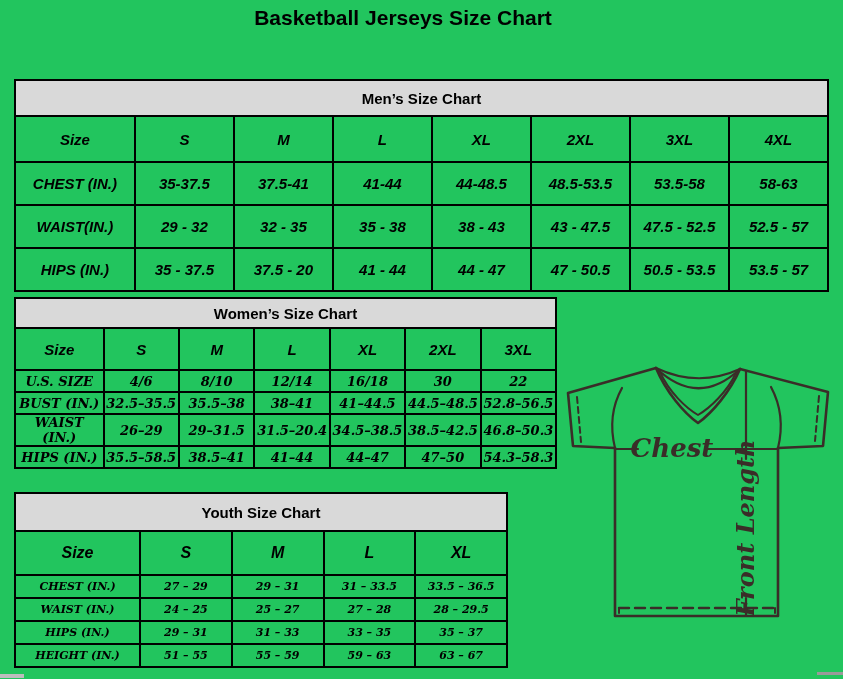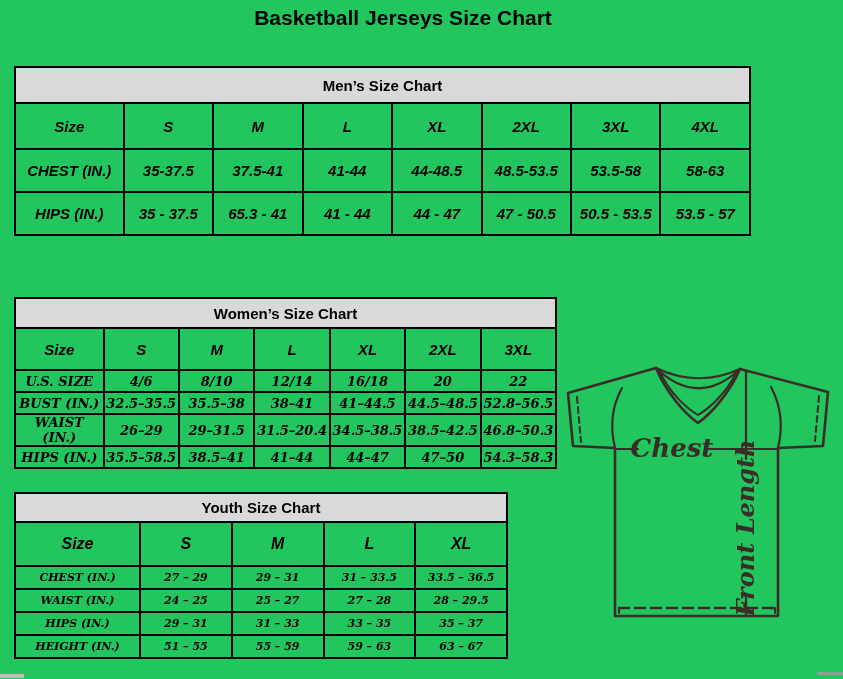--- a/index.html
+++ b/index.html
@@ -7,37 +7,37 @@
         font-family:"Liberation Sans",sans-serif;color:#000;padding-left:48px;}
   .main-title{position:absolute;top:6px;left:0;width:806px;text-align:center;
         font-size:21px;font-weight:bold;letter-spacing:0px;}
   .tbl-wrap{position:absolute;}
   .tbl-title{border:2px solid #000;background:#d9d9d9;display:flex;align-items:center;
         justify-content:center;font-weight:bold;font-size:15px;box-sizing:border-box;}
   table{border-collapse:collapse;table-layout:fixed;width:100%;margin-top:-2px;font-style:italic;}
   th,td{border:2px solid #000;text-align:center;vertical-align:middle;padding:0;
         font-weight:bold;}
   
-  .tbl-men{left:14px;top:66px;width:737px;}
+  .tbl-men{left:14px;top:79px;width:815px;}
   .tbl-men .tbl-title{height:38px;}
   .tbl-men th,.tbl-men td{font-size:15px;}
   .tbl-men thead tr{height:46px;}
   .tbl-men tbody tr{height:43px;}
   .tbl-men th:first-child{width:14.5%;}
   
   .tbl-women{left:14px;top:297px;width:543px;}
   .tbl-women .tbl-title{height:32px;}
   .tbl-women thead th{font-size:15px;}
   .tbl-women thead tr{height:42px;}
   .tbl-women tbody tr{height:22px;}
   .tbl-women tbody th,.tbl-women tbody td{font-size:13px;font-family:"DejaVu Serif",serif;}
   .tbl-women th:first-child{width:16%;}
   
   .tbl-youth{left:14px;top:492px;width:494px;}
-  .tbl-youth .tbl-title{height:31px;}
+  .tbl-youth .tbl-title{height:40px;}
   .tbl-youth thead th{font-size:16px;}
   .tbl-youth thead tr{height:44px;}
   .tbl-youth tbody tr{height:23px;}
   .tbl-youth tbody th,.tbl-youth tbody td{font-size:11px;font-family:"DejaVu Serif",serif;}
   .tbl-youth th:first-child{width:25%;}
   
   .jersey{position:absolute;left:556px;top:360px;width:286px;height:302px;}
   
   .sb-left{position:absolute;left:0;top:674px;width:24px;height:4px;background:#bdbdbd;}
   .sb-right{position:absolute;left:817px;top:672px;width:26px;height:3px;background:#9a9a9a;}
@@ -69,23 +69,33 @@
             <th>CHEST (IN.)</th>
             <td>35-37.5</td>
             <td>37.5-41</td>
             <td>41-44</td>
             <td>44-48.5</td>
             <td>48.5-53.5</td>
             <td>53.5-58</td>
             <td>58-63</td>
           </tr>
           <tr>
+            <th>WAIST(IN.)</th>
+            <td>29 - 32</td>
+            <td>32 - 35</td>
+            <td>35 - 38</td>
+            <td>38 - 43</td>
+            <td>43 - 47.5</td>
+            <td>47.5 - 52.5</td>
+            <td>52.5 - 57</td>
+          </tr>
+          <tr>
             <th>HIPS (IN.)</th>
             <td>35 - 37.5</td>
-            <td>65.3 - 41</td>
+            <td>37.5 - 20</td>
             <td>41 - 44</td>
             <td>44 - 47</td>
             <td>47 - 50.5</td>
             <td>50.5 - 53.5</td>
             <td>53.5 - 57</td>
           </tr>
         </tbody>
       </table>
   </div>
 
@@ -103,21 +113,21 @@
             <th>3XL</th>
           </tr>
         </thead>
         <tbody>
           <tr>
             <th>U.S. SIZE</th>
             <td>4/6</td>
             <td>8/10</td>
             <td>12/14</td>
             <td>16/18</td>
-            <td>20</td>
+            <td>30</td>
             <td>22</td>
           </tr>
           <tr>
             <th>BUST (IN.)</th>
             <td>32.5–35.5</td>
             <td>35.5–38</td>
             <td>38–41</td>
             <td>41–44.5</td>
             <td>44.5–48.5</td>
             <td>52.8–56.5</td>

